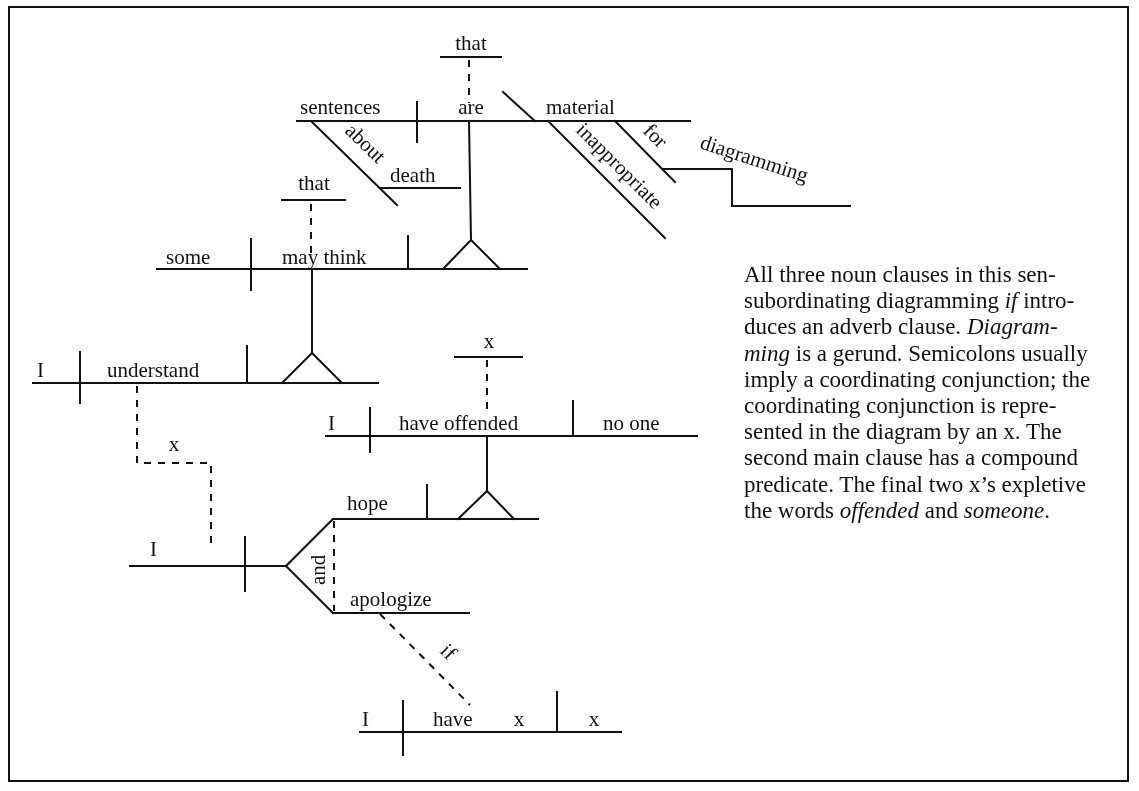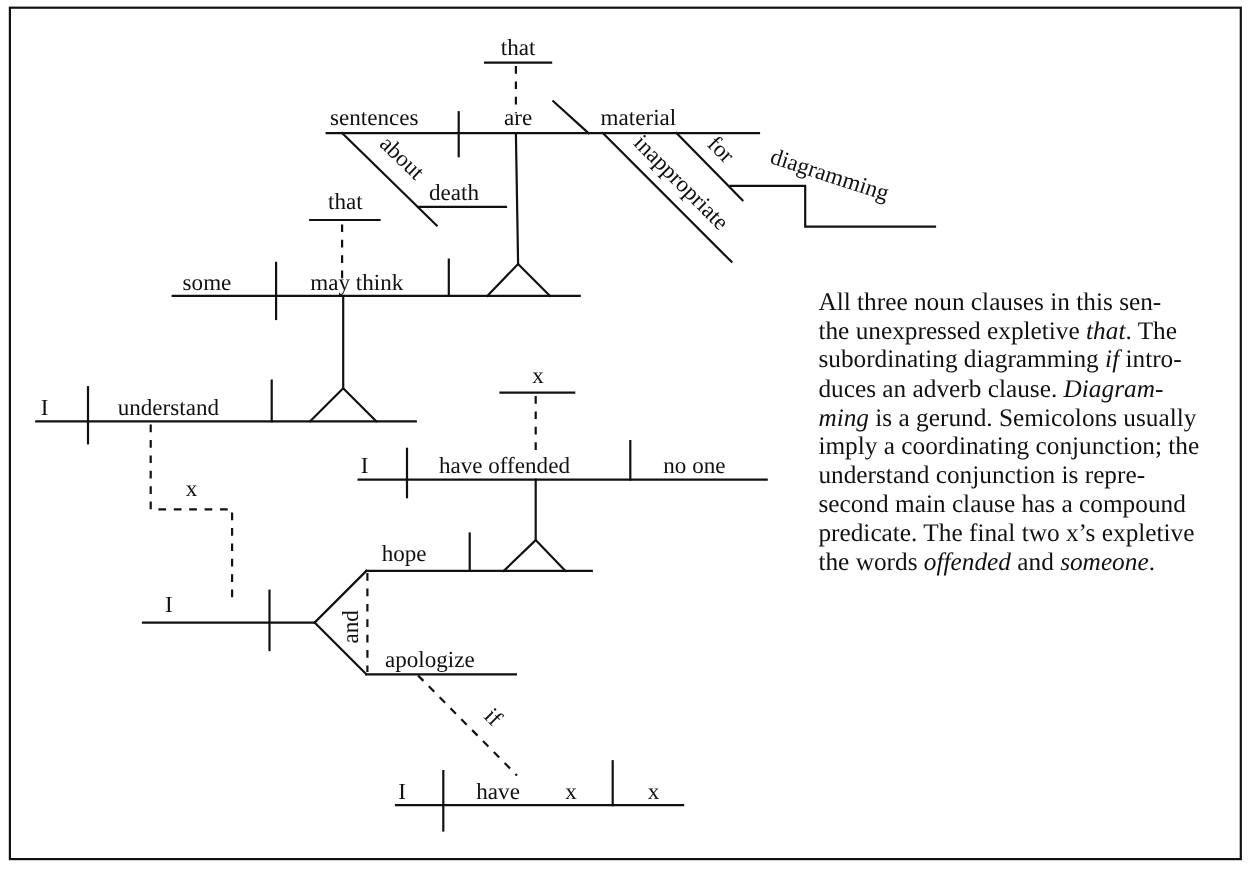--- a/index.html
+++ b/index.html
@@ -123,22 +123,22 @@
     <line x1="557" y1="692" x2="557" y2="732"></line>
     <text x="362" y="726">I</text>
     <text x="433" y="726">have</text>
     <text x="519" y="726" text-anchor="middle">x</text>
     <text x="594" y="726" text-anchor="middle">x</text>
   </g>
 </svg>
 
 <div class="caption">
     <span class="ln"><span>All three noun clauses in this sen-</span></span>
-    <span class="ln"><span>the unexpressed expletive </span><em>that</em><span>. The</span></span>
     <span class="ln"><span>subordinating diagramming </span><em>if</em><span> intro-</span></span>
     <span class="ln"><span>duces an adverb clause. </span><em>Diagram-</em></span>
     <span class="ln"><em>ming</em><span> is a gerund. Semicolons usually</span></span>
     <span class="ln"><span>imply a coordinating conjunction; the</span></span>
-    <span class="ln"><span>understand conjunction is repre-</span></span>
+    <span class="ln"><span>coordinating conjunction is repre-</span></span>
+    <span class="ln"><span>sented in the diagram by an x. The</span></span>
     <span class="ln"><span>second main clause has a compound</span></span>
     <span class="ln"><span>predicate. The final two x’s expletive</span></span>
     <span class="ln"><span>the words </span><em>offended</em><span> and </span><em>someone</em><span>.</span></span>
   </div>
 
 </body></html>

